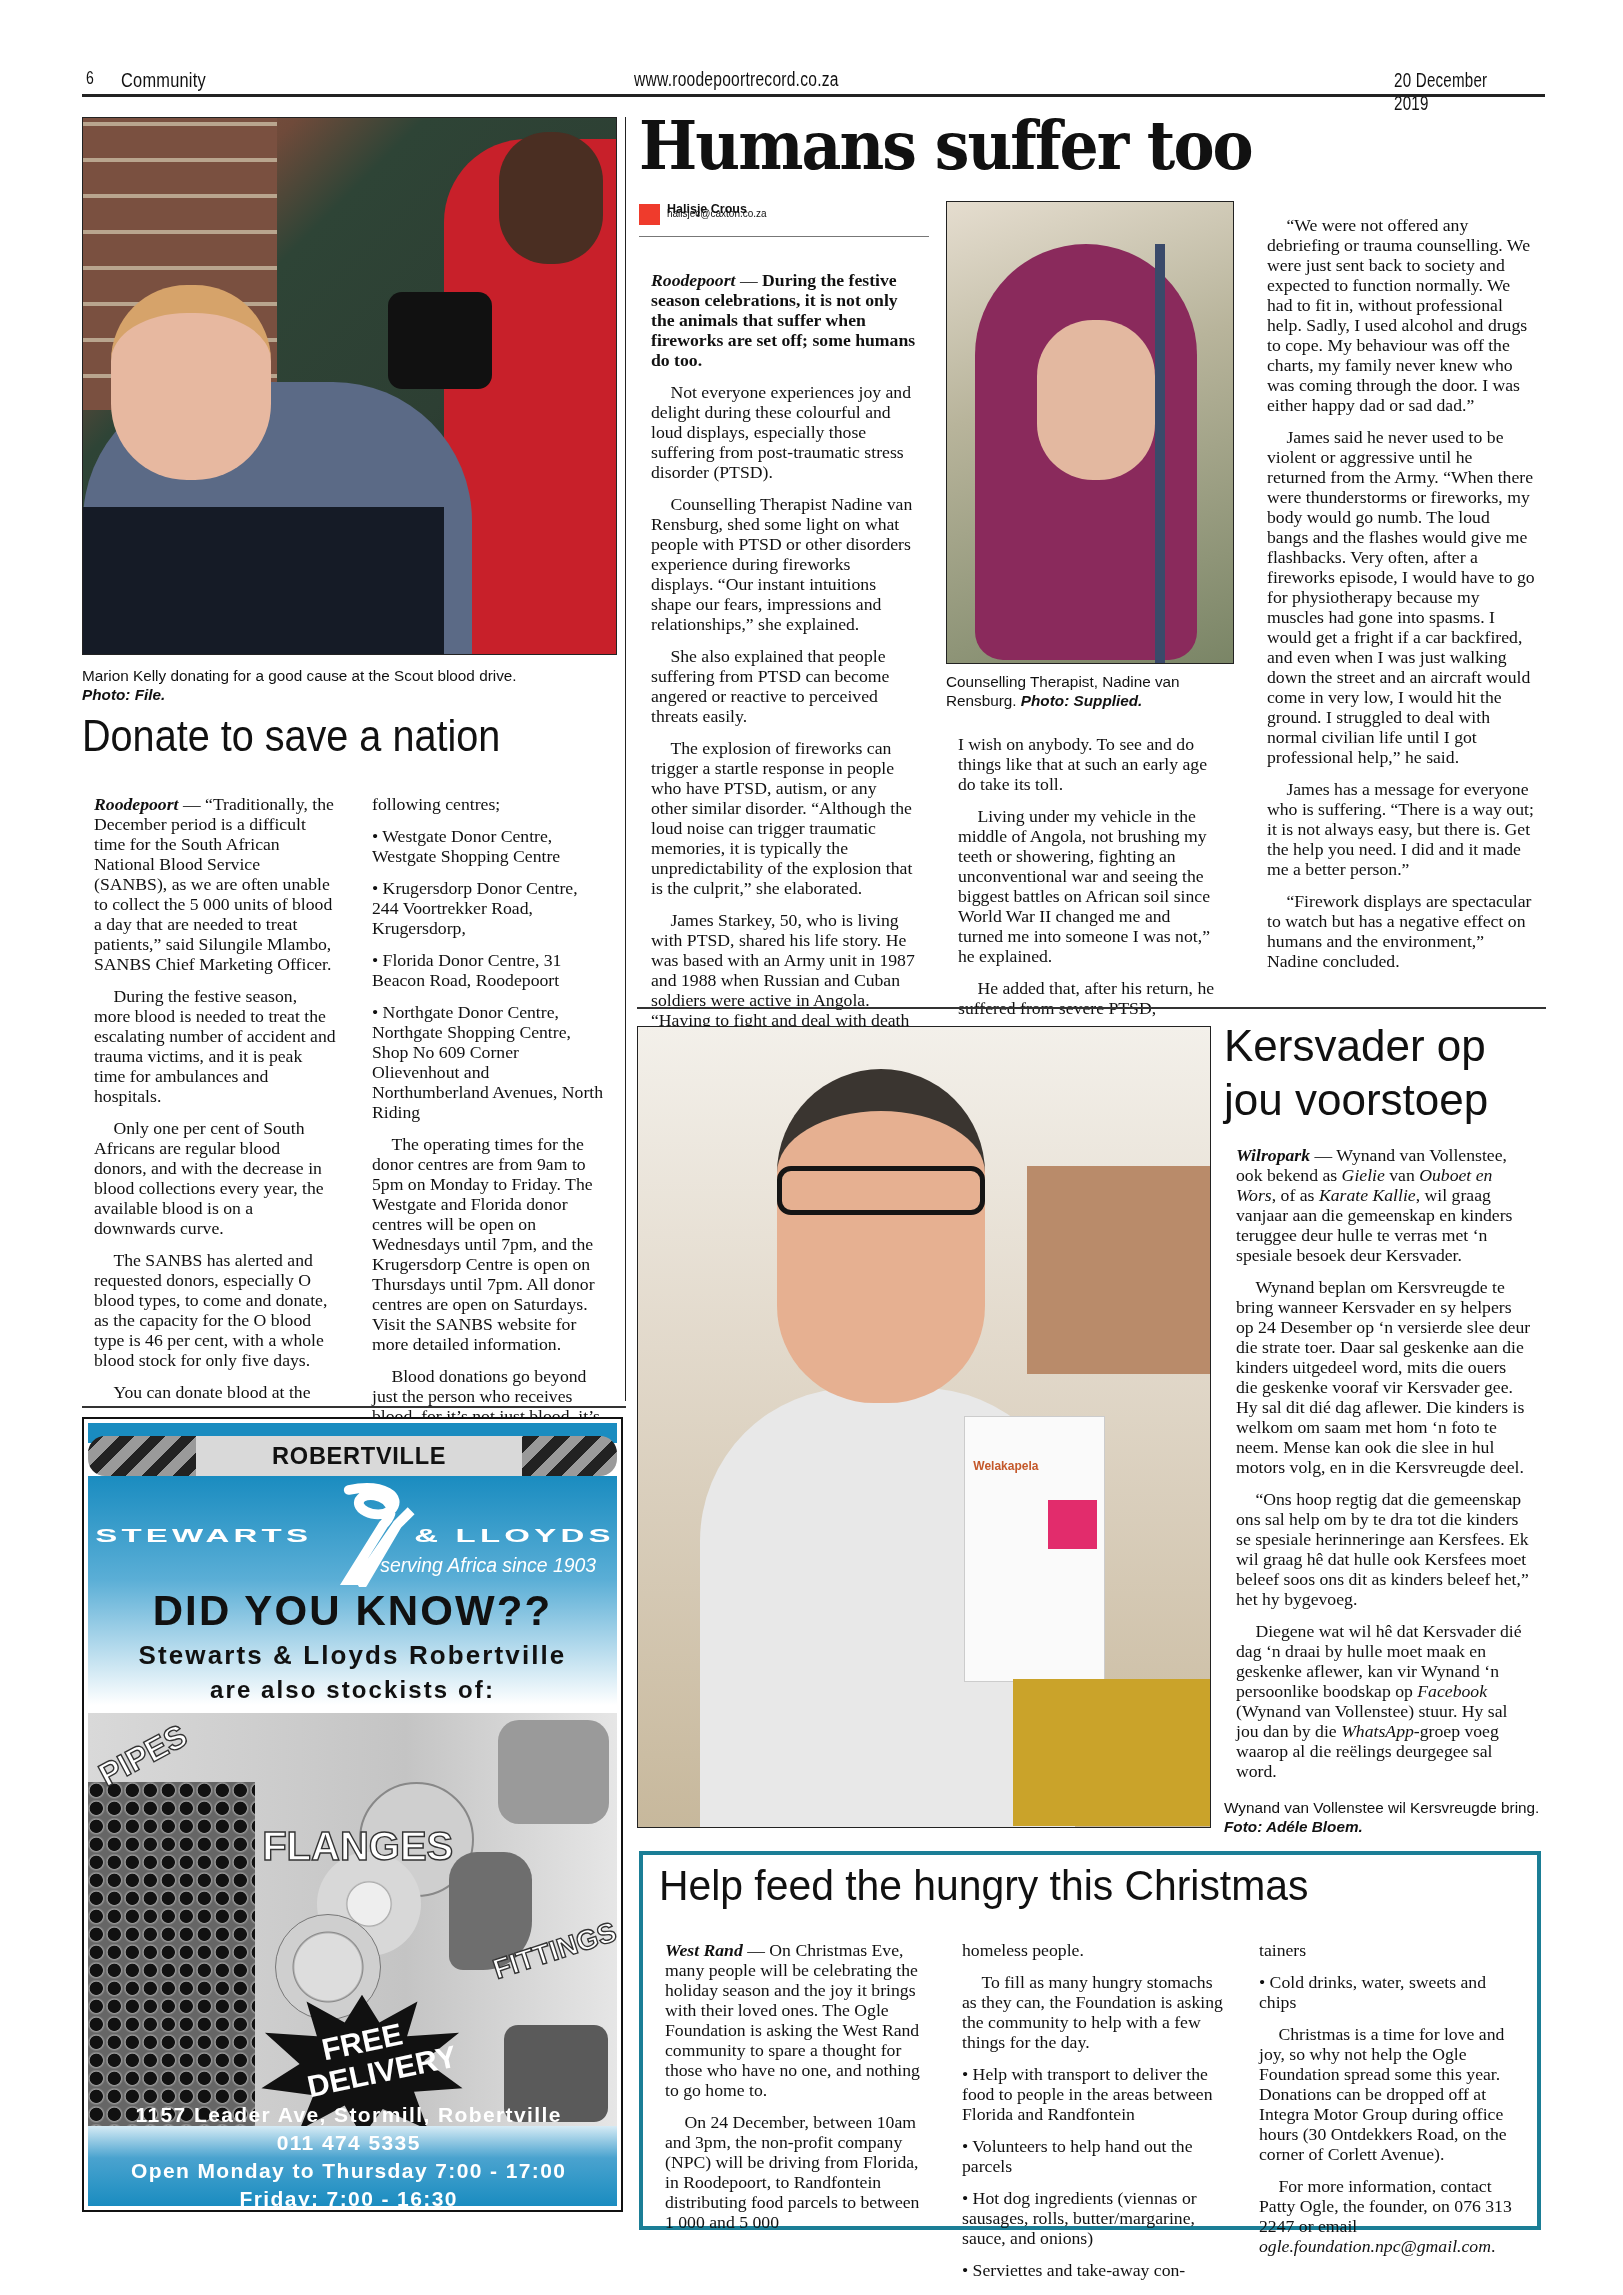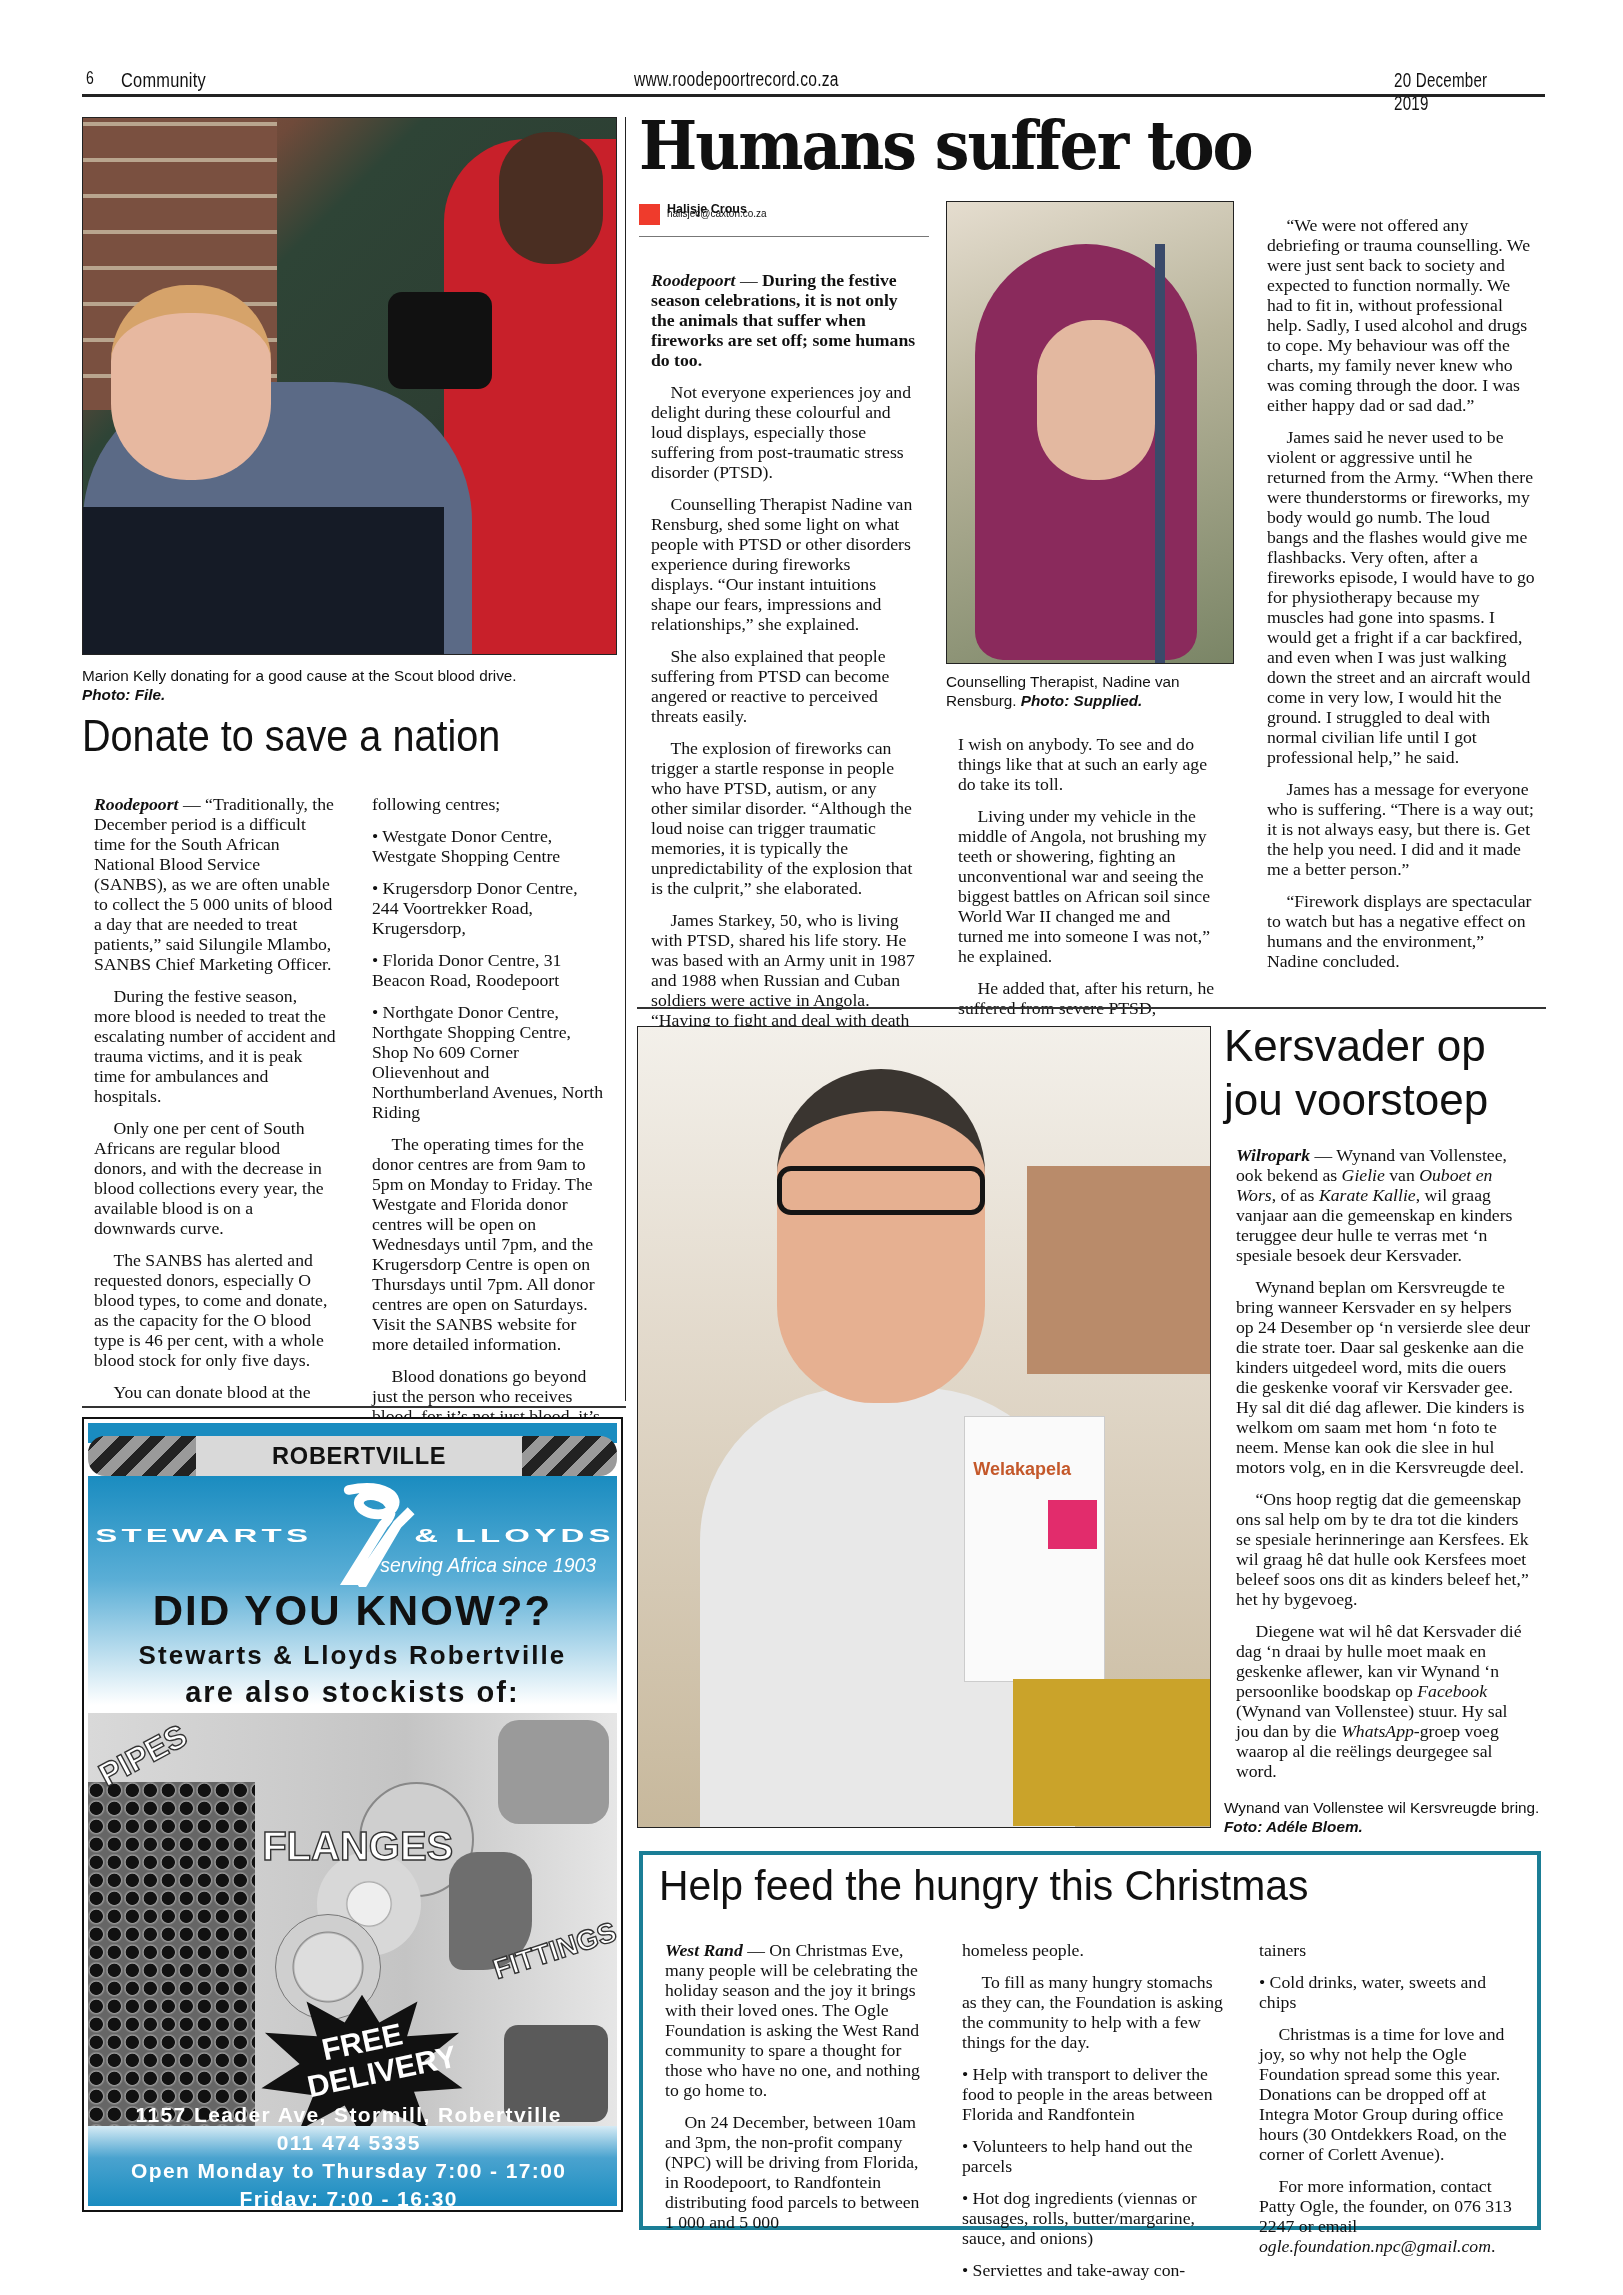--- a/index.html
+++ b/index.html
@@ -75,21 +75,21 @@
   <div class="abs" style="left:4.2px; top:57px; width:529px; height:229px; background:linear-gradient(180deg,#1a8cc0 0%,#5aaed6 45%,#ffffff 100%);">
     <svg class="abs" style="left:233px; top:7px;" width="104" height="104" viewBox="0 0 150 150">
       <path d="M40 10 C90 0 120 20 100 40 C80 55 40 35 60 20 C80 10 120 30 90 60 L40 140 L55 140 L110 60 L130 40 L110 60 L60 145" fill="none" stroke="#fff" stroke-width="14" stroke-linecap="round"></path>
     </svg>
     <div class="abs sans" style="left:7px; top:49px; font-size:33px; font-weight:900; color:#fff; letter-spacing:4.2px; transform:scaleY(0.55); transform-origin:top;">STEWARTS</div>
     <div class="abs sans" style="left:326px; top:49px; font-size:33px; font-weight:900; color:#fff; letter-spacing:4.2px; transform:scaleY(0.55); transform-origin:top;">&amp; LLOYDS</div>
     <div class="abs sans" style="left:292px; top:78px; font-size:19.4px; font-style:italic; color:#fff;">serving Africa since 1903</div>
   </div>
   <div class="abs sans" style="left:0; top:168px; width:537px; text-align:center; font-size:42px; font-weight:bold; color:#111; letter-spacing:2.1px;">DID YOU KNOW??</div>
   <div class="abs sans" style="left:0; top:221px; width:537px; text-align:center; font-size:26px; font-weight:bold; color:#111; letter-spacing:2.1px;">Stewarts &amp; Lloyds Robertville</div>
-  <div class="abs sans" style="left:0; top:257px; width:537px; text-align:center; font-size:29px; font-weight:bold; color:#111; letter-spacing:2.1px;">are also stockists of:</div>
+  <div class="abs sans" style="left:0; top:257px; width:537px; text-align:center; font-size:24px; font-weight:bold; color:#111; letter-spacing:2.1px;">are also stockists of:</div>
 
   <div class="abs" style="left:4.2px; top:294px; width:529px; height:413px; background:linear-gradient(90deg,#d9d9d9,#c4c4c4 60%,#e6e6e6);">
     <div class="abs" style="left:0; top:69px; width:167px; height:344px; background:radial-gradient(circle at 8.3px 8.3px,#111 6.2px,#9a9a9a 7px,#666 9px) 0 0/18px 18px;"></div>
     <div class="abs sans" style="left:8.3px; top:23.6px; font-size:32px; font-weight:900; color:#fff; -webkit-text-stroke:1.4px #333; transform:rotate(-28deg);">PIPES</div>
     <div class="abs" style="left:271px; top:69px; width:111px; height:111px; border-radius:50%; background:#cfcfcf; border:2.1px solid #888;"></div>
     <div class="abs" style="left:229px; top:139px; width:104px; height:104px; border-radius:50%; background:radial-gradient(circle,#eee 21px,#aaa 22px,#d8d8d8 23.6px);"></div>
     <div class="abs" style="left:187px; top:201px; width:104px; height:104px; border-radius:50%; background:radial-gradient(circle,#ddd 33px,#888 35px,#cfcfcf 36px); border:1.4px solid #777;"></div>
     <div class="abs sans" style="left:174px; top:111px; font-size:40px; font-weight:900; color:#fff; -webkit-text-stroke:1.4px #333;">FLANGES</div>
     <div class="abs" style="left:410px; top:7px; width:111px; height:104px; background:#9a9a9a; border-radius:21px;"></div>
     <div class="abs" style="left:361px; top:139px; width:83px; height:118px; background:#6e6e6e; border-radius:28px 28px 49px 14px;"></div>
@@ -155,21 +155,21 @@
 </div>
 
 <div class="abs" style="left:637px; top:1007px; width:909px; height:2.1px; background:#333;"></div>
 
 <div class="photo" style="left:637px; top:1026px; width:572px; height:800px; background:linear-gradient(180deg,#f3f0ea 0%,#e2d9cb 40%,#c7b89c 100%);">
   <div class="abs" style="left:389px; top:139px; width:183px; height:208px; background:#b98b6a;"></div>
   <div class="abs" style="left:62px; top:361px; width:375px; height:439px; background:#e8e8e8; border-radius:153px 153px 0 0;"></div>
   <div class="abs" style="left:139px; top:42px; width:208px; height:292px; background:#e6b091; border-radius:104px 104px 97px 97px; border-top:42px solid #3a3530;"></div>
   <div class="abs" style="left:139px; top:139px; width:208px; height:49px; border:5.6px solid #151515; border-radius:14px; box-sizing:border-box;"></div>
   <div class="abs" style="left:326px; top:389px; width:139px; height:264px; background:#fafafa; border:1.4px solid #ccc;">
-    <div class="abs sans" style="left:8.3px; top:42px; font-size:18px; color:#c4582a; font-weight:bold;">Welakapela</div>
+    <div class="abs sans" style="left:8.3px; top:42px; font-size:12px; color:#c4582a; font-weight:bold;">Welakapela</div>
     <div class="abs" style="left:83px; top:83px; width:49px; height:49px; background:#e22c6c;"></div>
   </div>
   <div class="abs" style="left:375px; top:652px; width:197px; height:147px; background:#caa32a;"></div>
 </div>
 
 <div class="abs sans" style="left:1224px; top:1019px; width:319px; font-size:44px; line-height:54px;">
   <div>Kersvader op</div>
   <div>jou voorstoep</div>
 </div>
 

